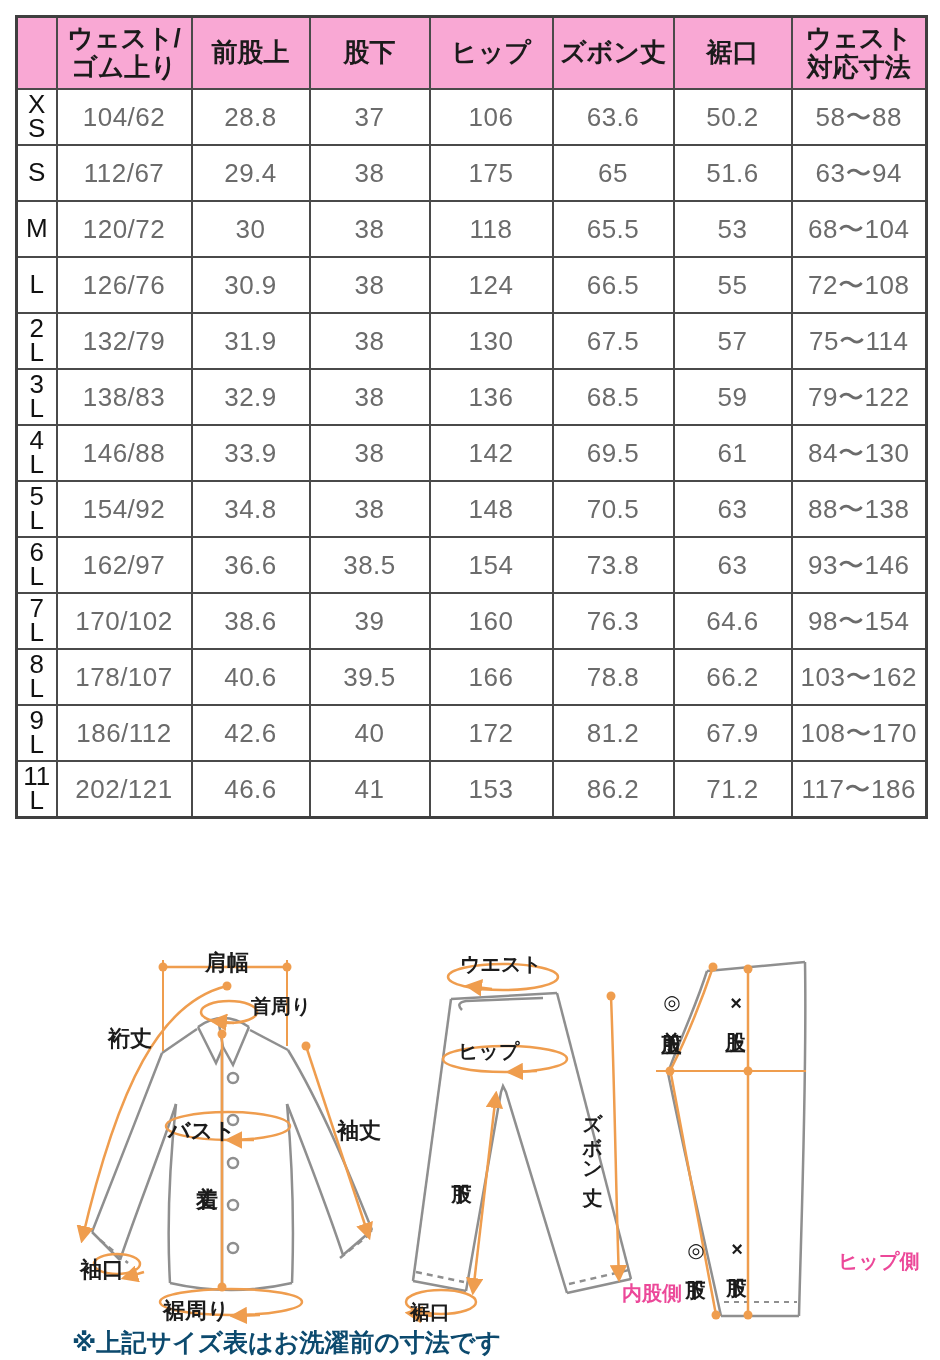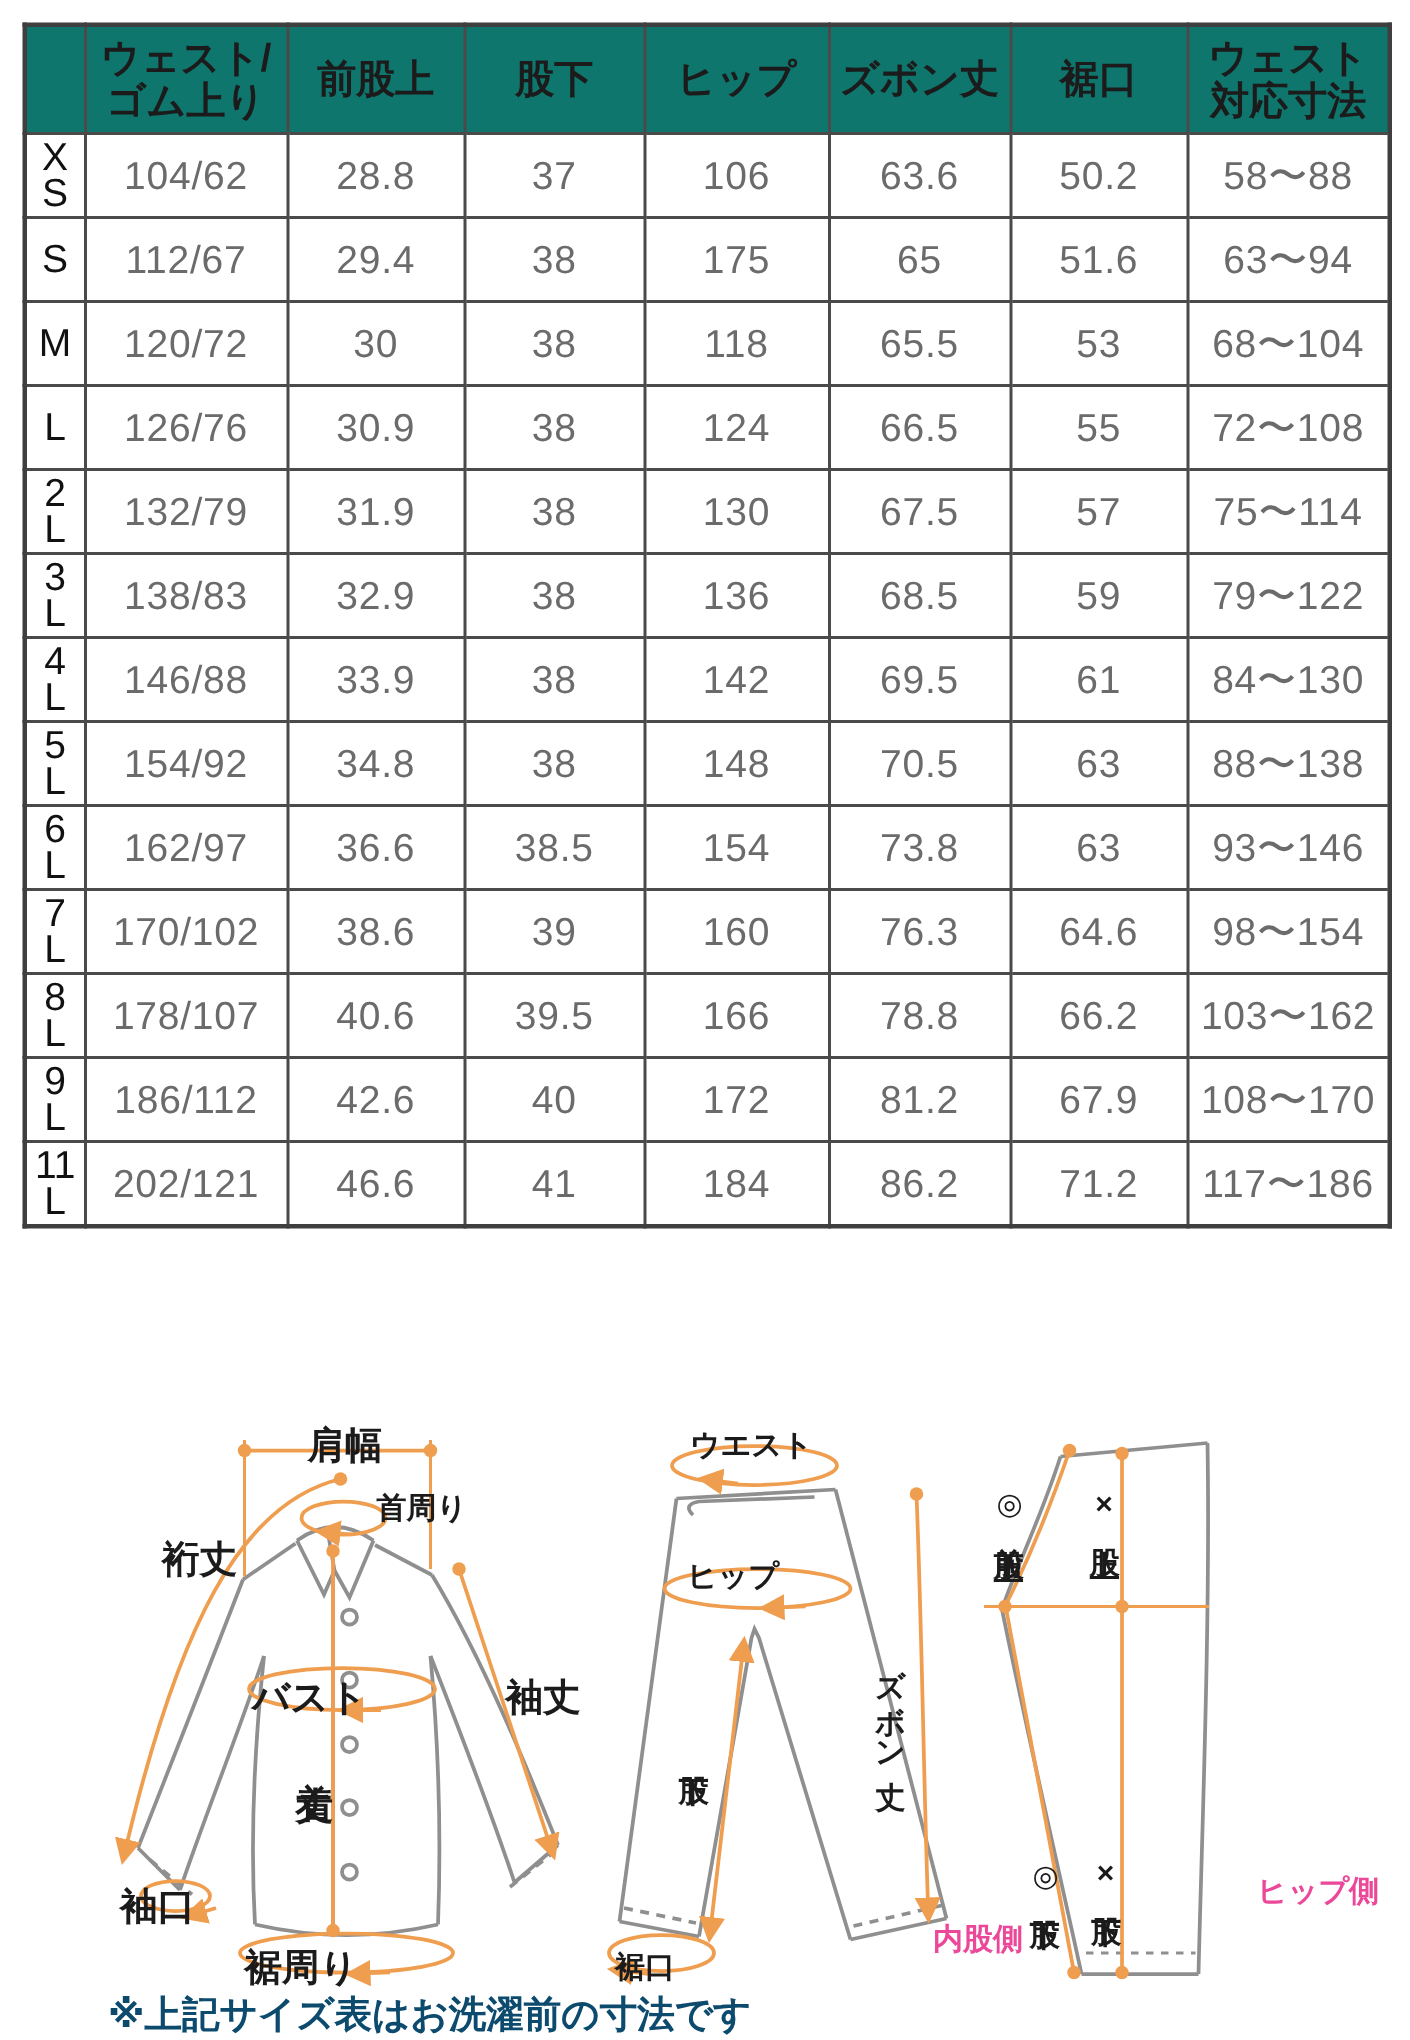--- a/index.html
+++ b/index.html
@@ -9,38 +9,38 @@
     font-family:"Liberation Sans","DejaVu Sans",sans-serif;
   }
   
   table[data-name="size-table"]{
     position:absolute;left:15px;top:15px;width:910px;
     border-collapse:collapse;table-layout:fixed;
     border:3px solid #3f3f3f;
   }
   th,td{border:2px solid #4a4a4a;text-align:center;vertical-align:middle;padding:0;}
   thead th{
-    background:#0f766e;font-size:26px;font-weight:bold;color:#1b1b1b;
+    background:#f9a8d4;font-size:26px;font-weight:bold;color:#1b1b1b;
     height:70px;white-space:pre-line;line-height:1.12;
   }
   tbody th.size{
     font-size:26px;font-weight:500;color:#111;background:#fff;
     white-space:pre-line;line-height:0.92;
   }
   tbody td{
     font-size:26px;color:#6b6b6b;height:54px;background:#fff;
     letter-spacing:0.5px;
   }
   
   svg[data-name="diagram-artwork"]{position:absolute;left:0;top:0;pointer-events:none;}
   .dlabel{
     position:absolute;font-weight:bold;font-size:20px;color:#1b1b1b;
     white-space:nowrap;line-height:1;
   }
-  .dlabel.big{font-size:25px;text-align:center;}
+  .dlabel.big{font-size:22px;text-align:center;}
   .dlabel.v{writing-mode:vertical-rl;text-orientation:upright;letter-spacing:2px;}
   .dlabel.gray{color:#ec4899;}
   .note{
     position:absolute;left:72px;top:1326px;
     font-size:25px;font-weight:bold;color:#0c4a6e;
   }
 </style>
 </head>
 <body data-name="size-chart-page">
 
@@ -198,21 +198,21 @@
         <td data-name="measurement-cell">81.2</td>
         <td data-name="measurement-cell">67.9</td>
         <td data-name="measurement-cell">108〜170</td>
       </tr>
       <tr data-name="table-row">
         <th class="size" data-name="size-label">11
 L</th>
         <td data-name="measurement-cell">202/121</td>
         <td data-name="measurement-cell">46.6</td>
         <td data-name="measurement-cell">41</td>
-        <td data-name="measurement-cell">184</td>
+        <td data-name="measurement-cell">153</td>
         <td data-name="measurement-cell">86.2</td>
         <td data-name="measurement-cell">71.2</td>
         <td data-name="measurement-cell">117〜186</td>
       </tr>
     </tbody>
 </table>
 
 <svg data-name="diagram-artwork" width="940" height="1360" viewBox="0 0 940 1360">
   <defs>
     <marker id="arr" viewBox="0 0 10 10" refX="8" refY="5" markerWidth="7" markerHeight="7" orient="auto-start-reverse">

